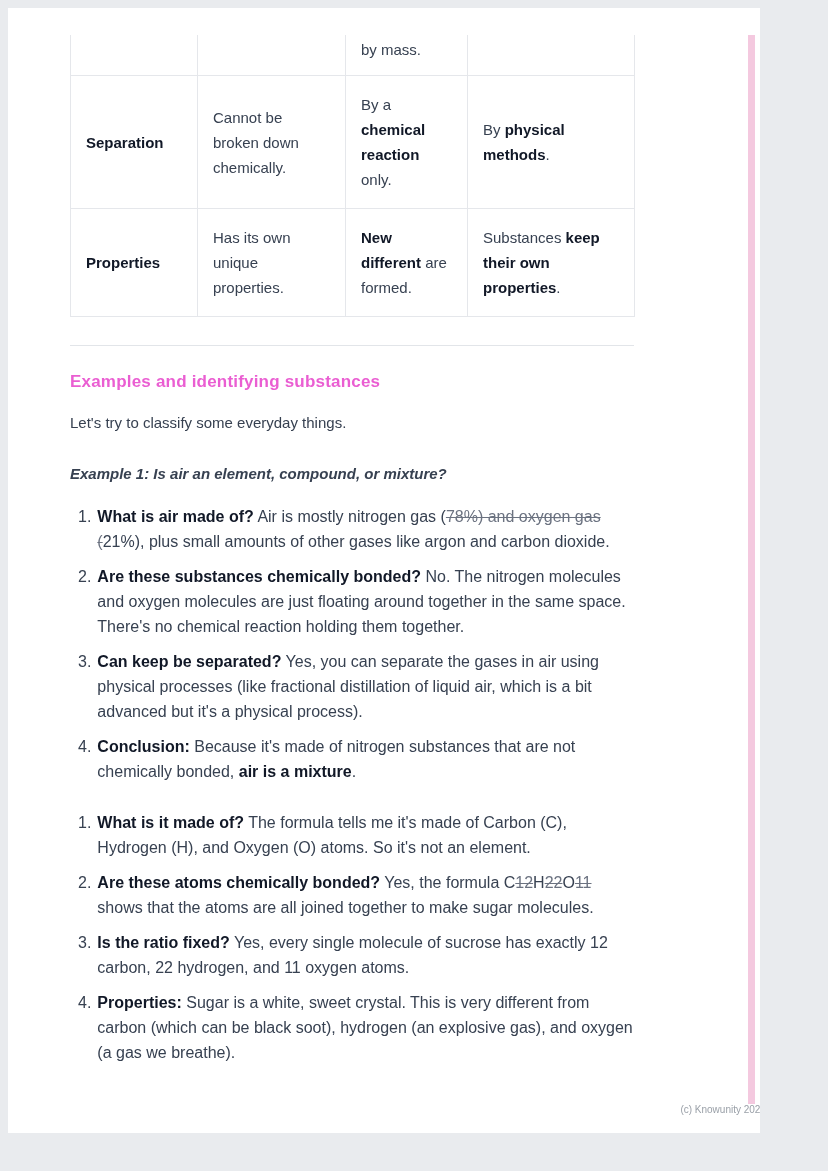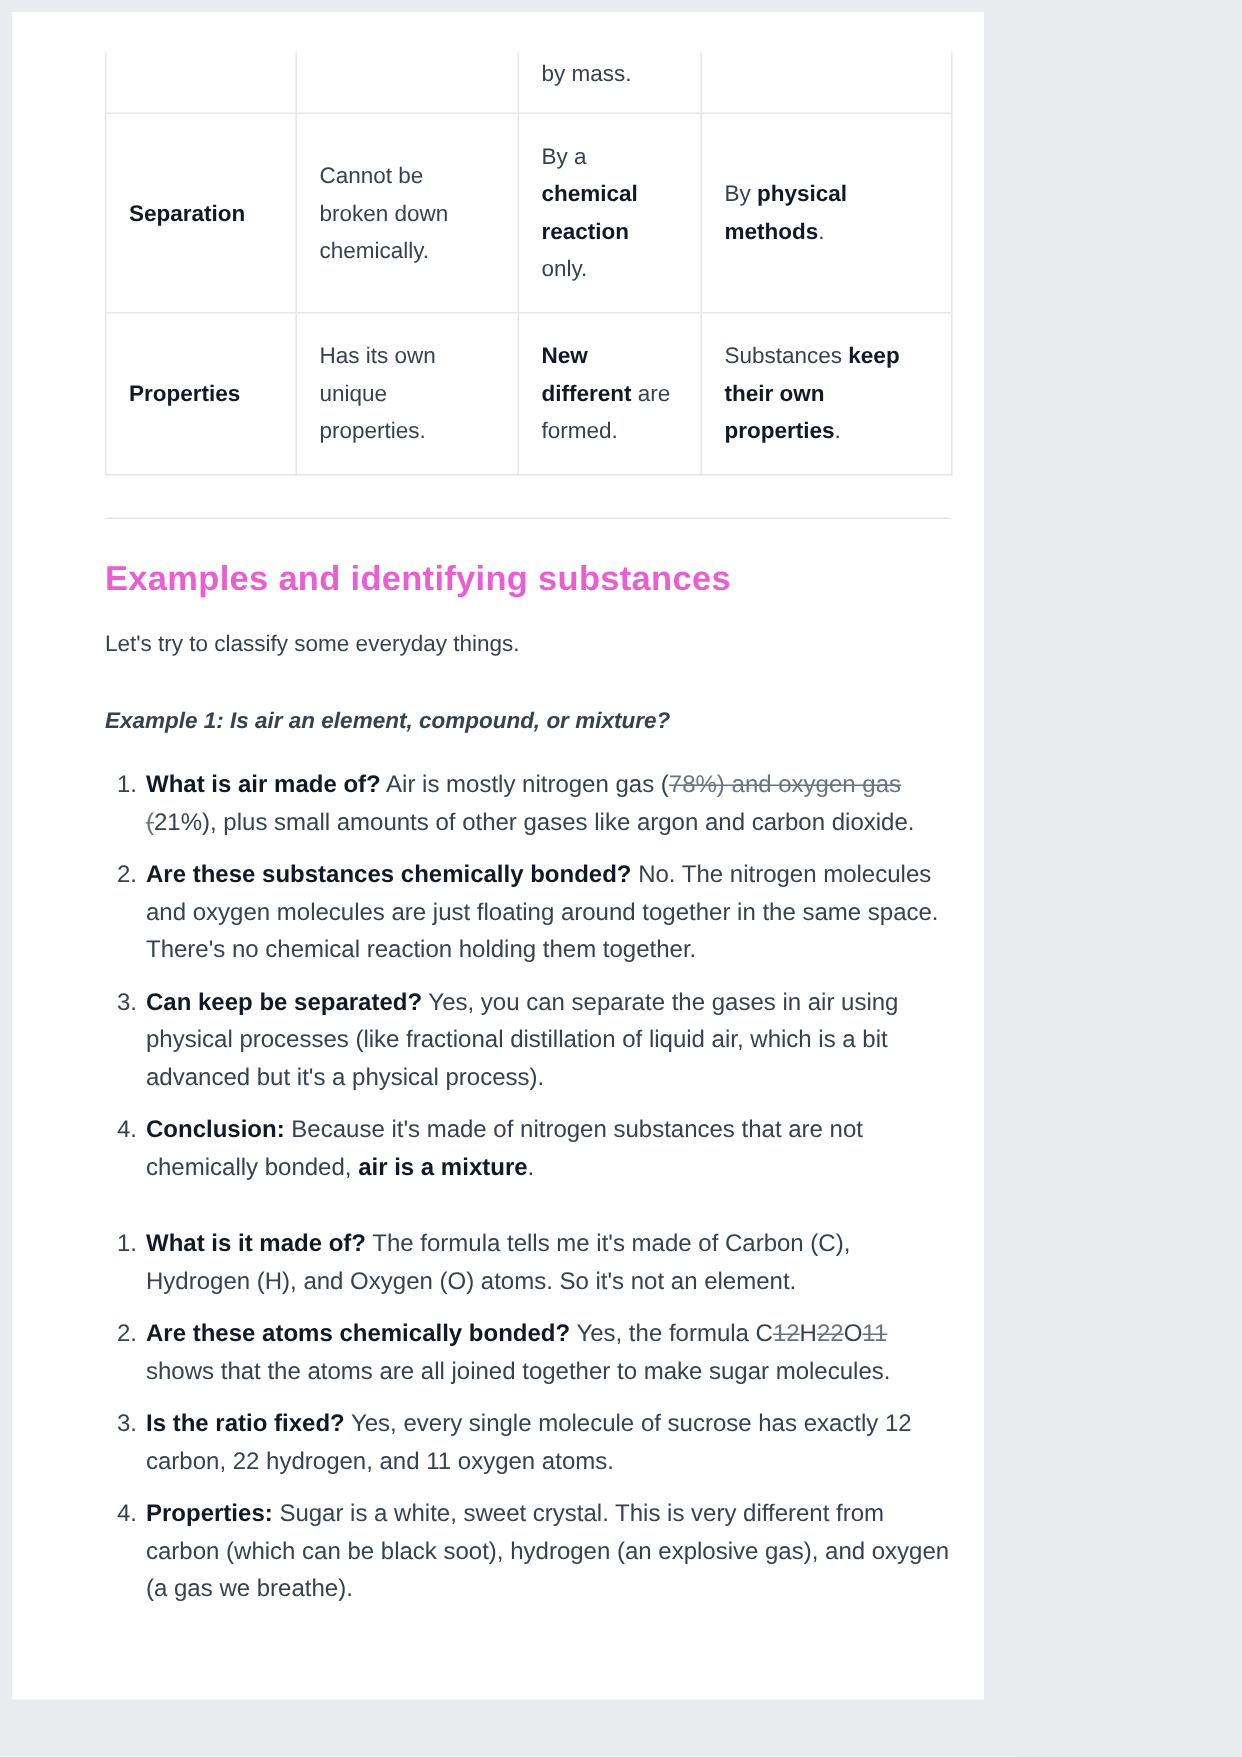--- a/index.html
+++ b/index.html
@@ -1,21 +1,21 @@
 <!DOCTYPE html>
 <html><head>
 <meta charset="utf-8">
 <style>
   html,body { margin:0; padding:0; }
   body {
     width:828px; height:1171px;
     background:#e9ebee;
     font-family:"Liberation Sans","DejaVu Sans",sans-serif;
   }
-  .canvas { position:relative; width:656px; height:1171px; overflow:hidden; }
+  .canvas { position:relative; width:760px; height:1171px; overflow:hidden; }
   .sheet {
     position:absolute; left:8px; top:8px; width:804px; height:1125px;
     background:#ffffff;
   }
   .edge-stripe {
     position:absolute; right:57px; top:27px; bottom:29px; width:7px;
     background:#f4c9df;
   }
   .content { position:absolute; left:62px; top:27px; width:564px; }
 
@@ -30,21 +30,21 @@
   }
   .doc-table tr.partial td {
     border-top:none; vertical-align:top; padding-top:2px; padding-bottom:12px;
     height:26px;
   }
   .doc-table strong, .content strong { color:#111827; font-weight:700; }
 
   .divider { border:none; border-top:1px solid #e2e5e9; margin:28px 0 26px; }
 
   .pink-heading {
-    font-size:23px; font-weight:700; color:#ea5ed2;
+    font-size:17px; font-weight:700; color:#ea5ed2;
     margin:0 0 18px; letter-spacing:0.2px;
   }
 
   .content p { font-size:15px; line-height:25px; color:#374151; margin:0 0 18px; }
   .bold-p { font-weight:700; color:#111827; margin:26px 0 18px !important;font-style:italic; }
   .bold-p .strike { font-weight:700; }
   .justify { text-align:justify; }
 
   .num-list { list-style:none; margin:0 0 26px; padding:0; }
   .num-list li {

